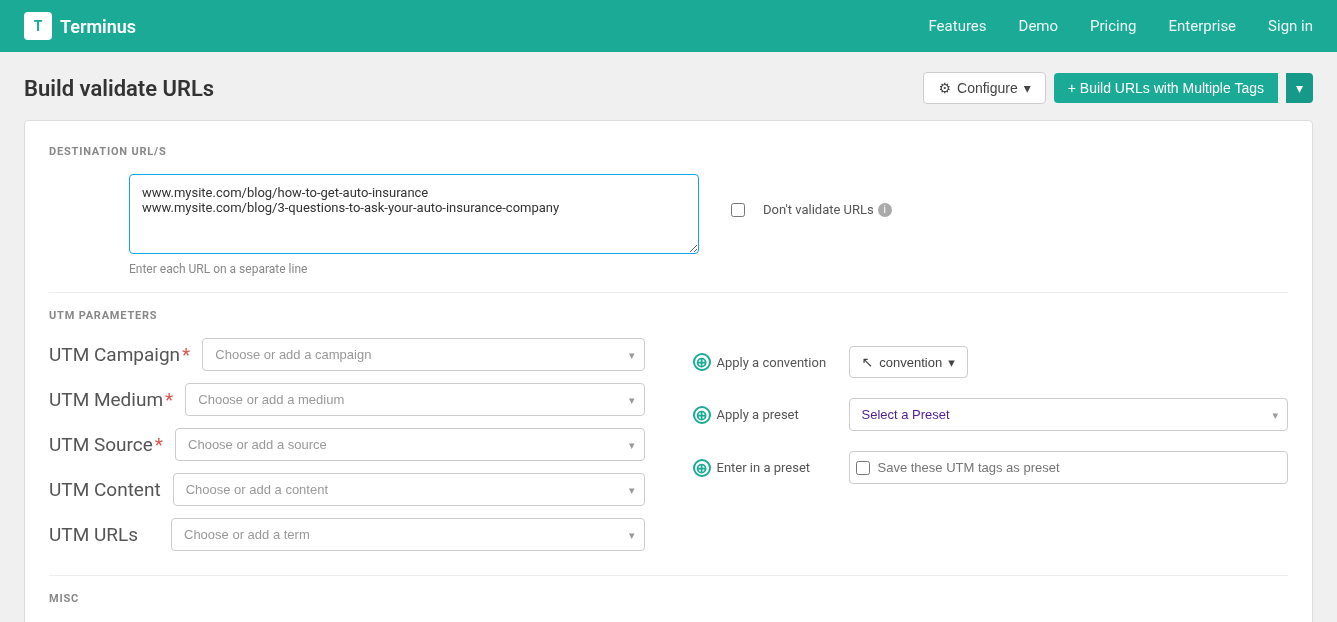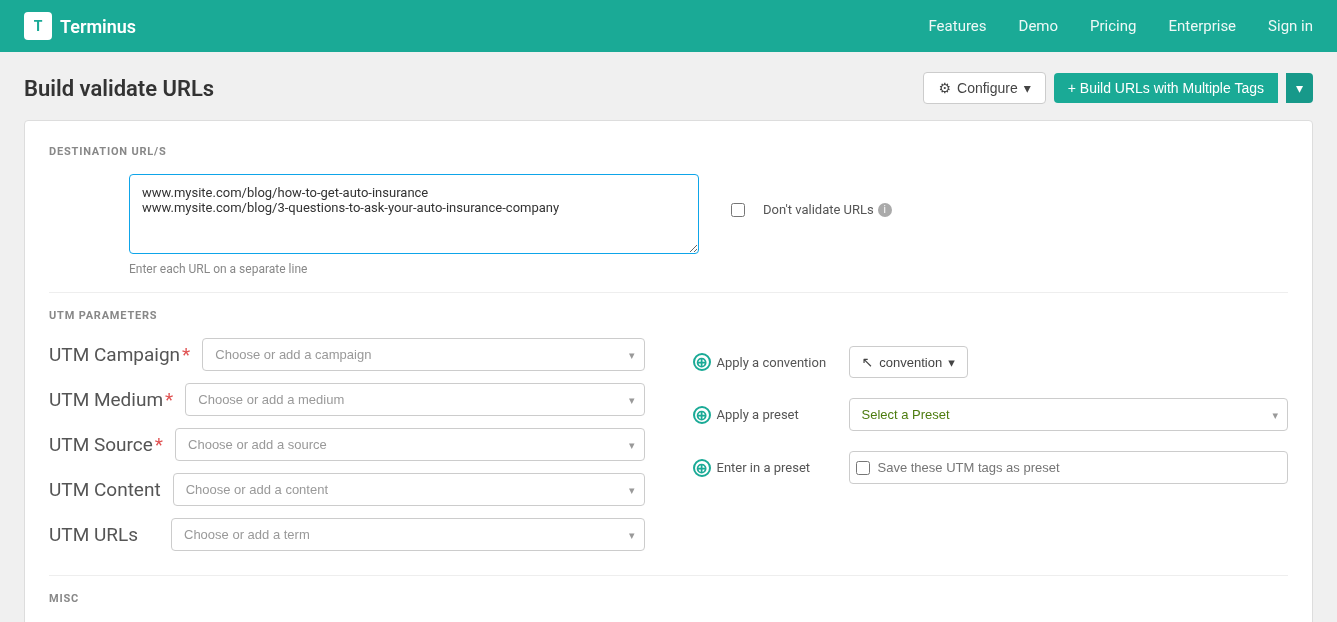--- a/index.html
+++ b/index.html
@@ -307,21 +307,21 @@
       position: relative;
     }
 
     .preset-select {
       width: 100%;
       appearance: none;
       border: 1px solid #ccc;
       border-radius: 4px;
       padding: 8px 32px 8px 12px;
       font-size: 13px;
-      color: #4d7c0f;
+      color: #4c1d95;
       background: white;
       cursor: pointer;
     }
 
     .save-preset-row {
       display: flex;
       align-items: center;
       gap: 16px;
     }
 

